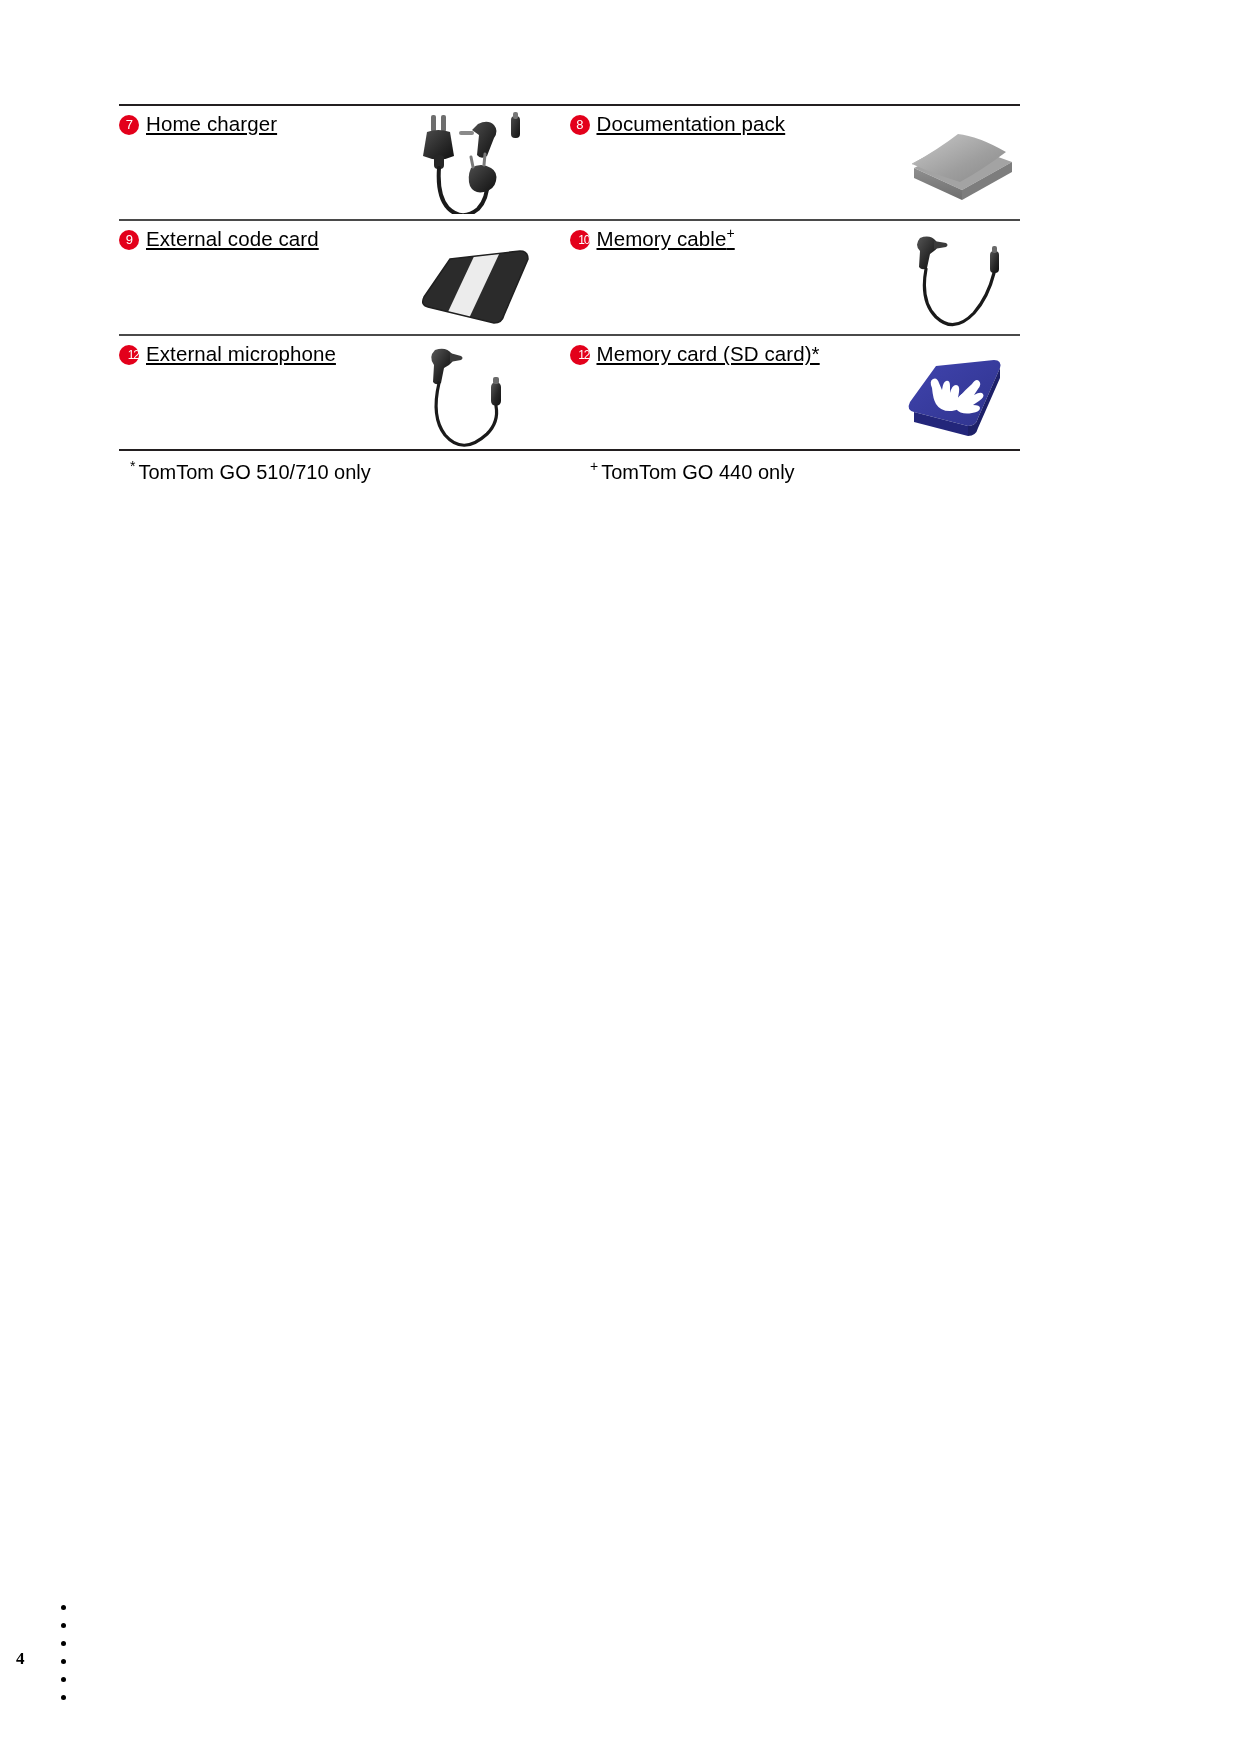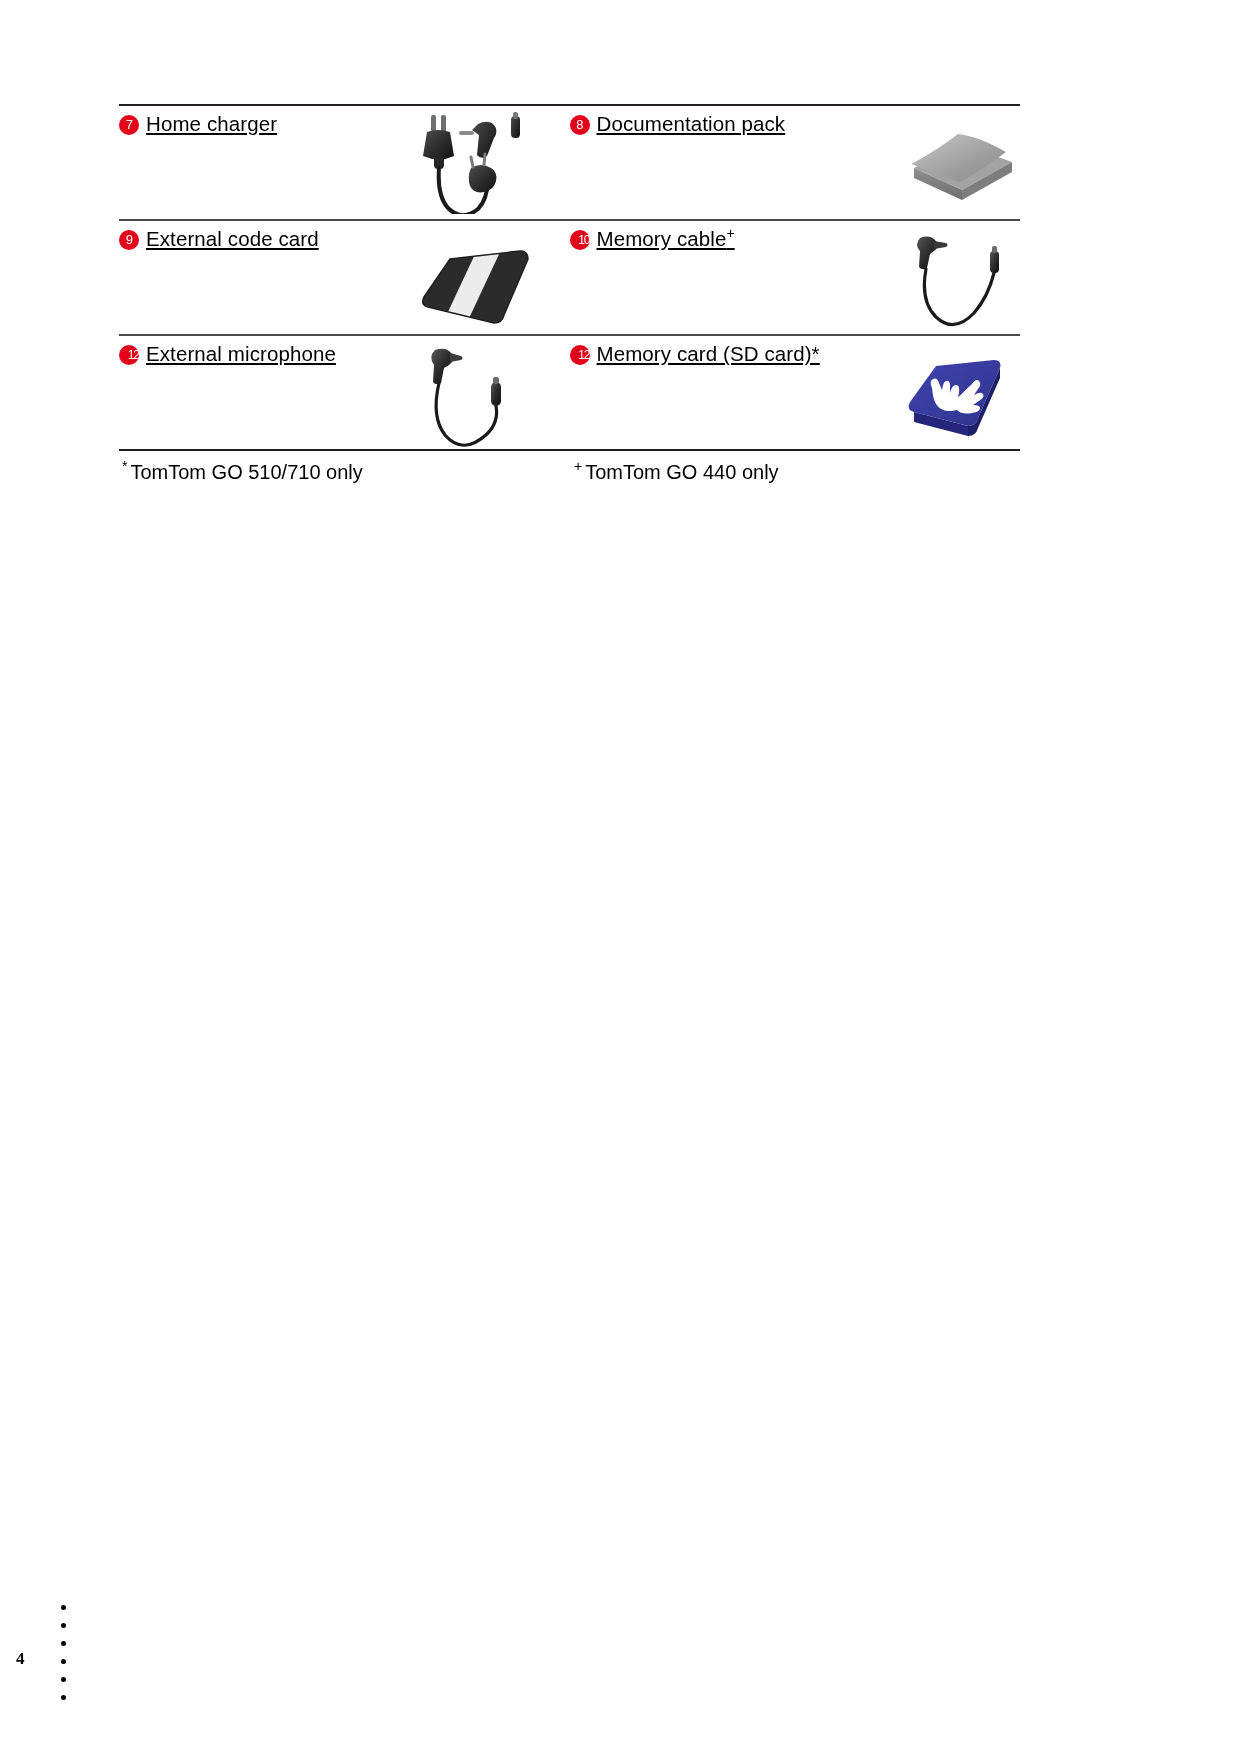--- a/index.html
+++ b/index.html
@@ -116,20 +116,21 @@
     position: absolute;
     left: 122px;
     top: 459px;
     width: 901px;
     display: flex;
   }
   .footnote {
     font-size: 20px;
     line-height: 26px;
     white-space: nowrap;
+    margin-left: 8px;
   }
   .footnote:first-child { width: 452px; }
   .fn-mark {
     font-size: 14px;
     vertical-align: super;
     line-height: 0;
     margin-right: 3px;
   }
 
   

